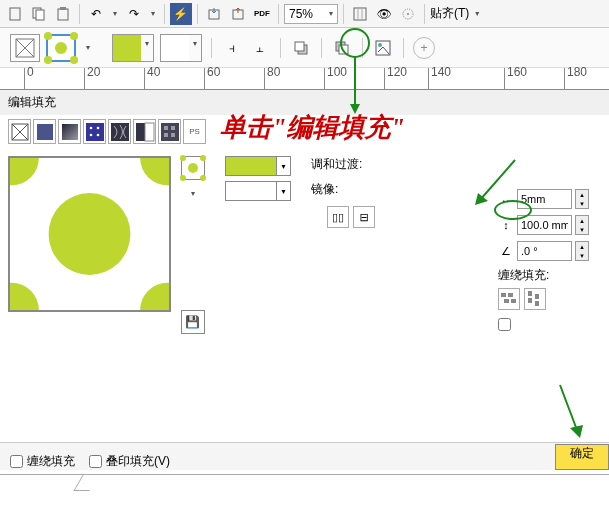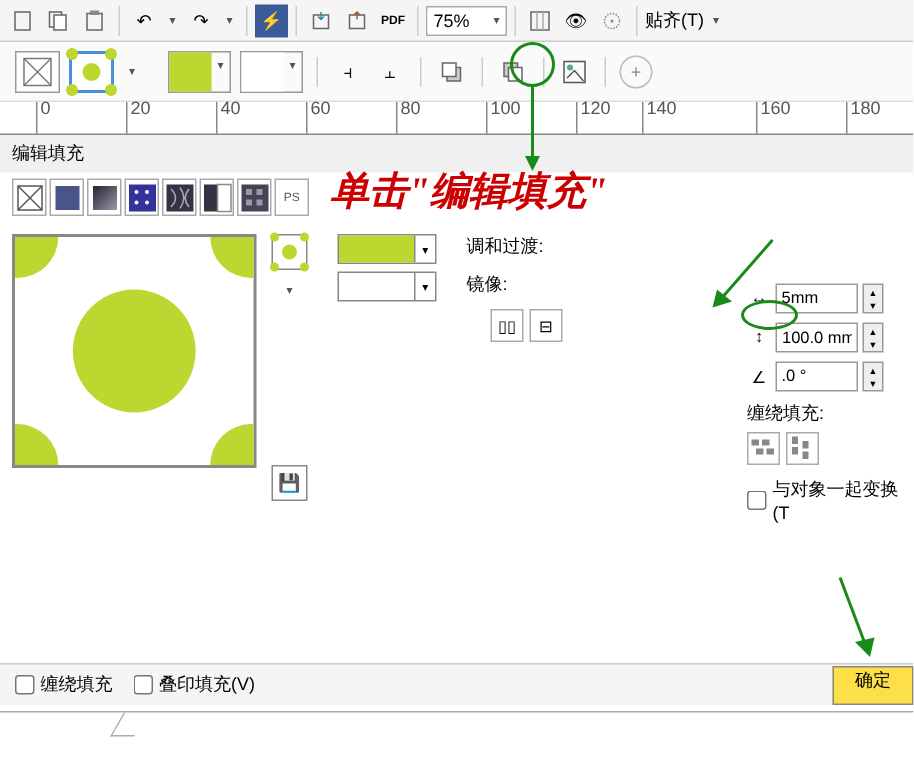--- a/index.html
+++ b/index.html
@@ -39,21 +39,21 @@
 .trow input{width:55px;height:20px;border:1px solid #999;padding:0 3px;font-size:11px}
 .spinner{display:flex;flex-direction:column;border:1px solid #999}
 .spinner div{width:12px;height:9px;font-size:7px;display:flex;align-items:center;justify-content:center;cursor:pointer;background:#eee}
 .offset-btns{display:flex;gap:4px;margin:4px 0 8px 0}
 .obtn{width:22px;height:22px;border:1px solid #aaa;cursor:pointer;background:#fff}
 .chk{display:flex;align-items:center;gap:4px;font-size:12px}
 .chk input{width:13px;height:13px}
 .annotation{position:absolute;left:220px;top:110px;color:#c00;font-family:SimSun,serif;font-size:26px;font-style:italic;font-weight:bold;pointer-events:none}
 .circle-ann{position:absolute;border:2px solid #1a8a1a;border-radius:50%;pointer-events:none}
 .arrow-ann{position:absolute;pointer-events:none}
-.bottom-bar{position:absolute;left:0;right:0;bottom:40px;height:28px;border-top:1px solid #ccc;background:#f5f5f5;display:flex;align-items:center;padding:0 10px;gap:14px}
+.bottom-bar{position:absolute;left:0;right:0;bottom:40px;height:28px;border-top:1px solid #ccc;background:#f5f5f5;display:flex;align-items:flex-end;padding:0 10px;gap:14px}
 .ok-btn{position:absolute;right:0;bottom:40px;height:26px;padding:0 14px;border:1px solid #888;background:#fde047;cursor:pointer;display:flex;align-items:flex-start}
 .tabstrip{position:absolute;left:0;right:0;bottom:0;height:36px;border-top:1px solid #aaa;background:#fff}
 .tabmark{position:absolute;left:78px;top:0;width:16px;height:16px;border-left:1px solid #aaa;border-bottom:1px solid #aaa;transform:skewX(-30deg)}
 svg{overflow:visible}
 </style>
 </head>
 <body>
 
 <div class="toolbar">
   <div class="tb-btn">
@@ -320,21 +320,20 @@
         </svg></div>
     <div class="obtn"><svg width="18" height="18">
           <rect x="3" y="2" width="4" height="5" fill="#888"></rect>
           <rect x="3" y="9" width="4" height="5" fill="#888"></rect>
           <rect x="10" y="5" width="4" height="5" fill="#888"></rect>
           <rect x="10" y="12" width="4" height="5" fill="#888"></rect>
         </svg></div>
   </div>
   <label class="chk">
     <input type="checkbox" style="">
-    <span>与对象一起变换(T</span>
   </label>
 </div>
 
 <div class="circle-ann" style="left:340px;top:28px;width:30px;height:30px"></div>
 <svg class="arrow-ann" style="left:350px;top:56px;width:10px;height:58px">
     <line x1="5" y1="0" x2="5" y2="50" stroke="#1a8a1a" stroke-width="2"></line>
     <polygon points="5,58 0,48 10,48" fill="#1a8a1a"></polygon>
   </svg>
 <div class="annotation">单击"编辑填充"</div>
 <svg class="arrow-ann" style="left:470px;top:155px;width:50px;height:55px">

